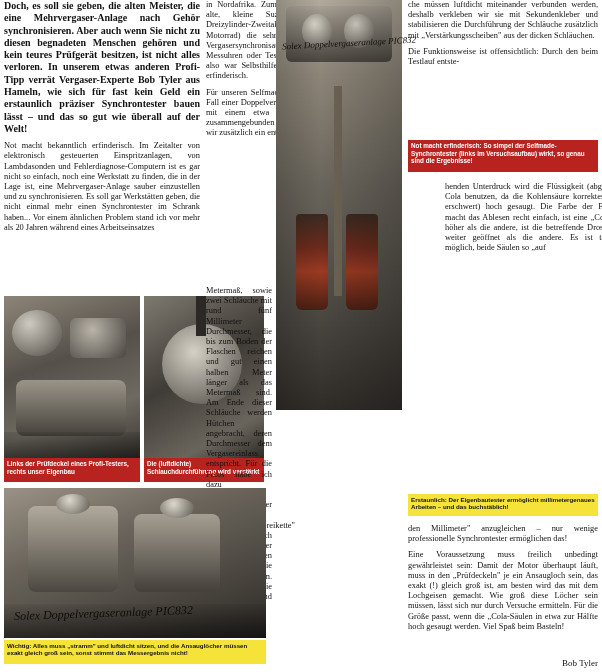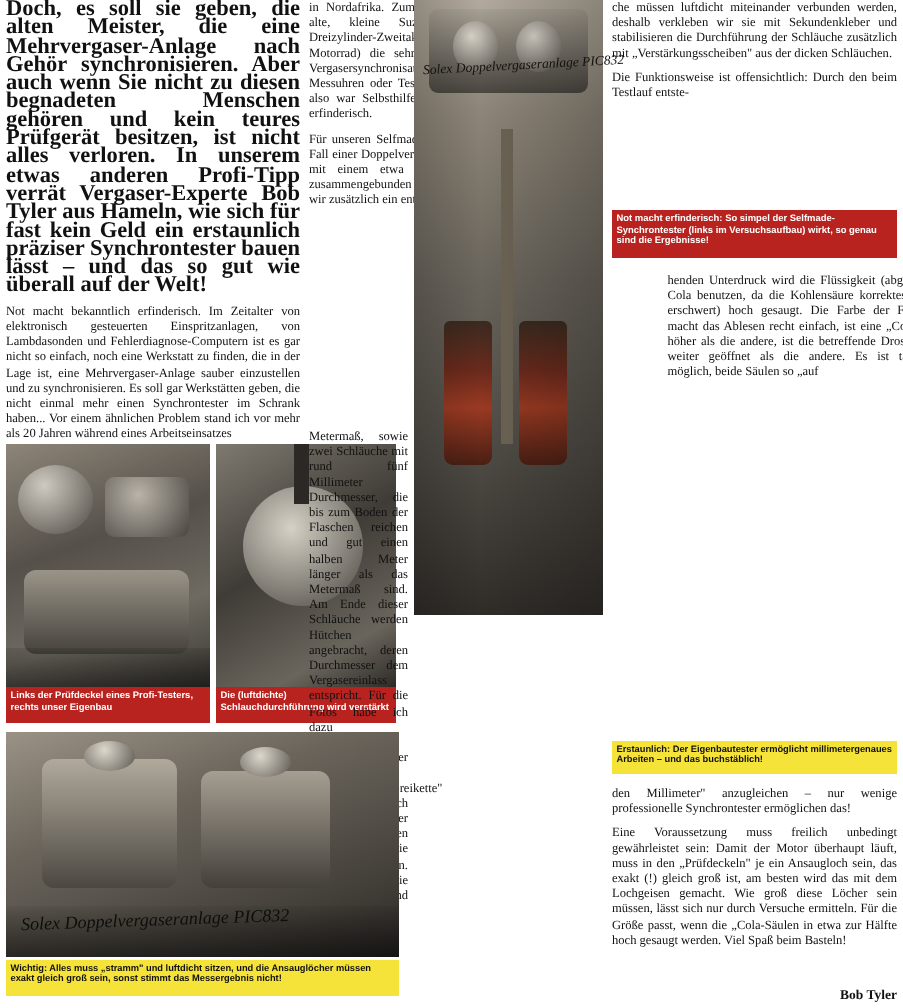--- a/index.html
+++ b/index.html
@@ -4,27 +4,27 @@
 <style>
   html,body{margin:0;padding:0;background:#ffffff;}
   body{width:602px;height:672px;font-family:"Liberation Serif",serif;color:#111;overflow:hidden;}
   .page{position:relative;width:602px;height:672px;}
   .col{position:absolute;top:0;}
   .c1{left:4px;width:196px;}
   .c2{left:206px;width:196px;}
   .c3{left:408px;width:190px;}
   p{margin:0 0 6px 0;text-align:justify;font-size:8.4px;line-height:10.2px;
     -webkit-hyphens:auto;hyphens:auto;}
-  .lead{font-weight:bold;font-size:15px;line-height:12.3px;text-align:justify;}
+  .lead{font-weight:bold;font-size:10px;line-height:12.3px;text-align:justify;}
   .photo{position:absolute;background:#6b6257;overflow:hidden;}
   .cap{position:absolute;background:#b9231f;color:#fff;font-family:"Liberation Sans",sans-serif;
        font-size:6.3px;line-height:7.6px;padding:2px 3px;box-sizing:border-box;font-weight:bold;}
   .capy{position:absolute;background:#f5e33a;color:#111;font-family:"Liberation Sans",sans-serif;
        font-size:6.2px;line-height:7.4px;padding:2px 3px;box-sizing:border-box;font-weight:bold;}
-  .sign{position:absolute;right:4px;bottom:4px;font-weight:bold;font-size:9px;
+  .sign{position:absolute;right:4px;bottom:4px;font-weight:normal;font-size:9px;
         font-family:"Liberation Serif",serif;}
   .handw{position:absolute;color:#1a1a1a;font-family:"Liberation Serif",serif;
          font-style:italic;font-size:11px;}
   .txtflow{font-size:8.4px;line-height:10.2px;text-align:justify;}
 </style>
 </head>
 <body>
 
 <div class="page">
 

